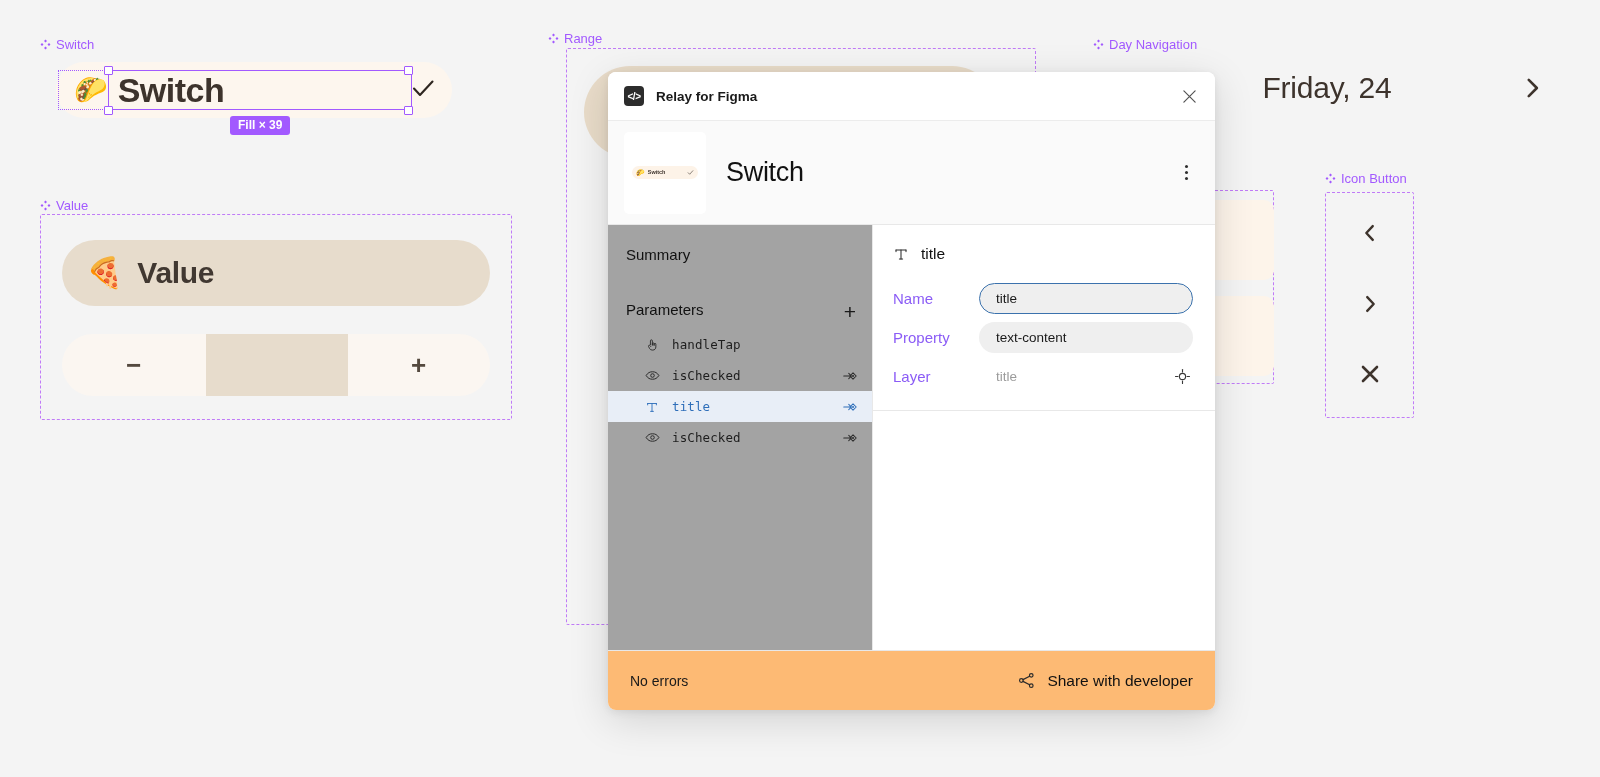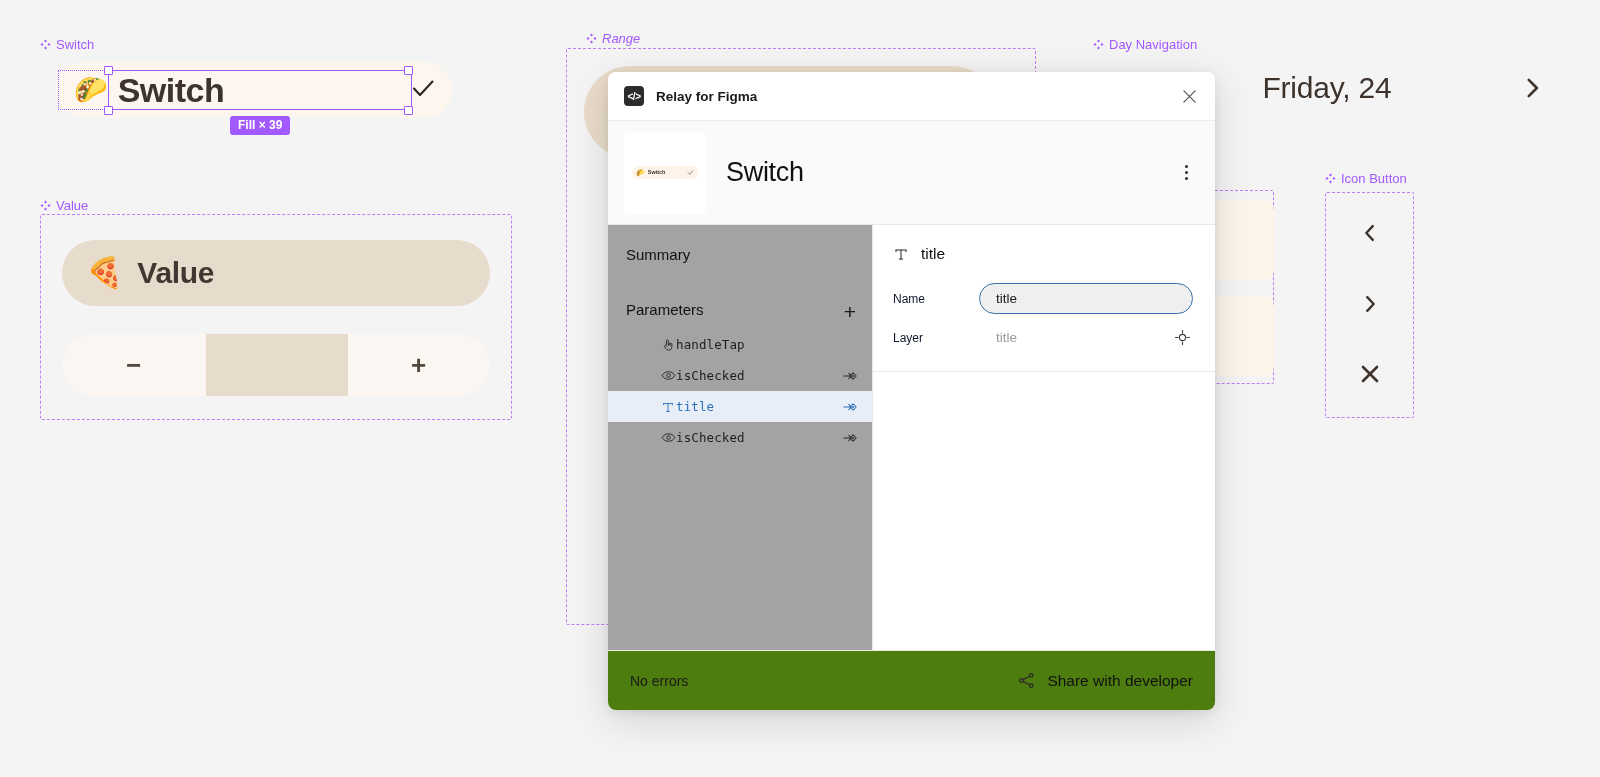--- a/index.html
+++ b/index.html
@@ -327,22 +327,22 @@
     font-size: 21px;
     color: #1a1a1a;
     line-height: 1;
     cursor: pointer;
     font-weight: 300;
   }
   .param-row {
     height: 31px;
     display: flex;
     align-items: center;
-    padding: 0 14px 0 52px;
-    gap: 0;
+    padding: 0 14px 0 36px;
+    gap: 12px;
     cursor: pointer;
   }
   .param-row.selected { background: #e8eef7; }
   .param-ico {
     width: 16px; flex: 0 0 16px;
     display: flex; align-items: center; justify-content: center;
     color: #2b2b2b;
   }
   .param-name {
     font-family: "DejaVu Sans Mono", monospace;
@@ -379,22 +379,22 @@
   }
   .field-row {
     display: flex;
     align-items: center;
     padding: 4px 22px 4px 20px;
     height: 39px;
   }
   .field-label {
     width: 86px;
     flex: 0 0 86px;
-    font-size: 12px;
-    color: #0f172a;
+    font-size: 15px;
+    color: #8b5cf6;
   }
   .field-input {
     flex: 1 1 auto;
     height: 31px;
     border-radius: 16px;
     background: #efefef;
     border: 1px solid transparent;
     display: flex;
     align-items: center;
     padding: 0 16px;
@@ -429,21 +429,21 @@
     line-height: 1.62;
     color: #626262;
   }
 
   #modal-footer {
     flex: 0 0 60px;
     border-top: 1px solid #e8e8e8;
     display: flex;
     align-items: center;
     padding: 0 22px;
-    background: #4d7c0f;
+    background: #fdba74;
     text-align: center;
   }
   #no-errors {
     font-size: 14px;
     color: #1a1a1a;
   }
   #share-btn {
     margin-left: auto;
     display: flex;
     align-items: center;
@@ -512,21 +512,21 @@
     <span id="value-emoji">🍕</span>
     <span id="value-title">Value</span>
   </div>
 
   <div id="stepper">
     <div id="stepper-fill"></div>
     <div class="step-btn" id="stepper-minus">−</div>
     <div class="step-btn" id="stepper-plus">+</div>
   </div>
 
-  <div class="frame-label" style="left:586px; top:32px;font-style:italic;">
+  <div class="frame-label" style="left:548px; top:32px;">
     <span class="comp-glyph">
       <svg width="11" height="11" viewBox="0 0 12 12">
           <g fill="#a259ff">
             <path d="M6 0.6 L7.6 2.2 L6 3.8 L4.4 2.2 Z"></path>
             <path d="M6 8.2 L7.6 9.8 L6 11.4 L4.4 9.8 Z"></path>
             <path d="M0.6 6 L2.2 4.4 L3.8 6 L2.2 7.6 Z"></path>
             <path d="M8.2 6 L9.8 4.4 L11.4 6 L9.8 7.6 Z"></path>
           </g>
         </svg>
     </span>
@@ -721,20 +721,24 @@
               </svg>
           </span>
           <span id="detail-title">title</span>
         </div>
 
         <div class="field-row">
           <span class="field-label">Name</span>
           <span class="field-input focused">title</span>
         </div>
 
+        <div class="field-row">
+          <span class="field-label">Property</span>
+          <span class="field-input">text-content</span>
+        </div>
 
         <div class="field-row">
           <span class="field-label">Layer</span>
           <span class="field-plain">title</span>
           <span id="layer-target">
             <svg width="17" height="17" viewBox="0 0 18 18" fill="none" stroke="currentColor" stroke-width="1.2" stroke-linecap="round">
                 <circle cx="9" cy="9" r="3.3"></circle>
                 <path d="M9 1.6 V4.2"></path>
                 <path d="M9 13.8 V16.4"></path>
                 <path d="M1.6 9 H4.2"></path>

